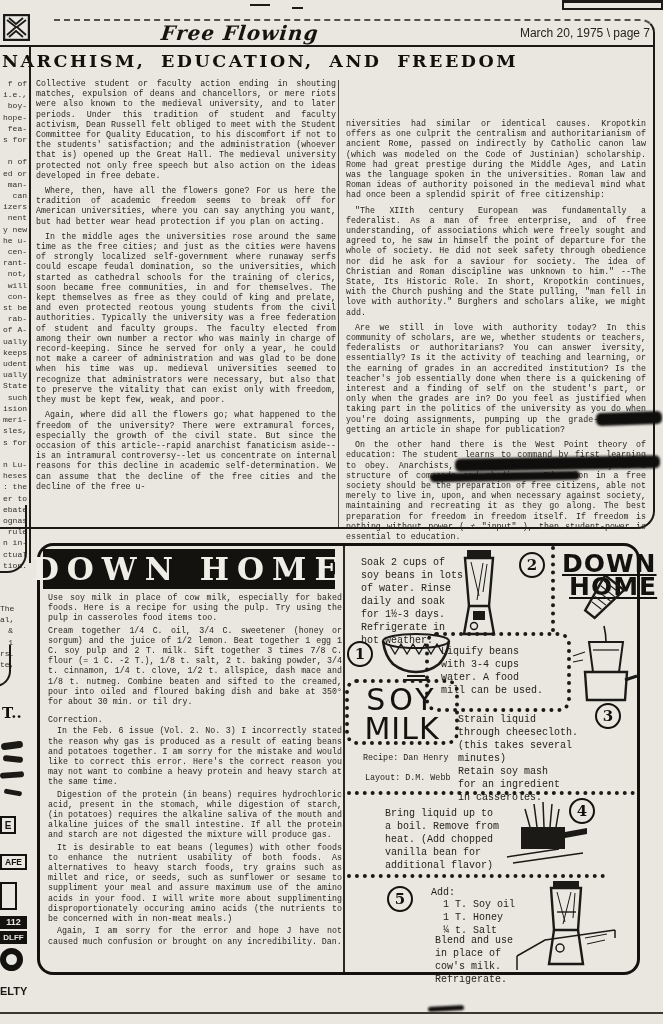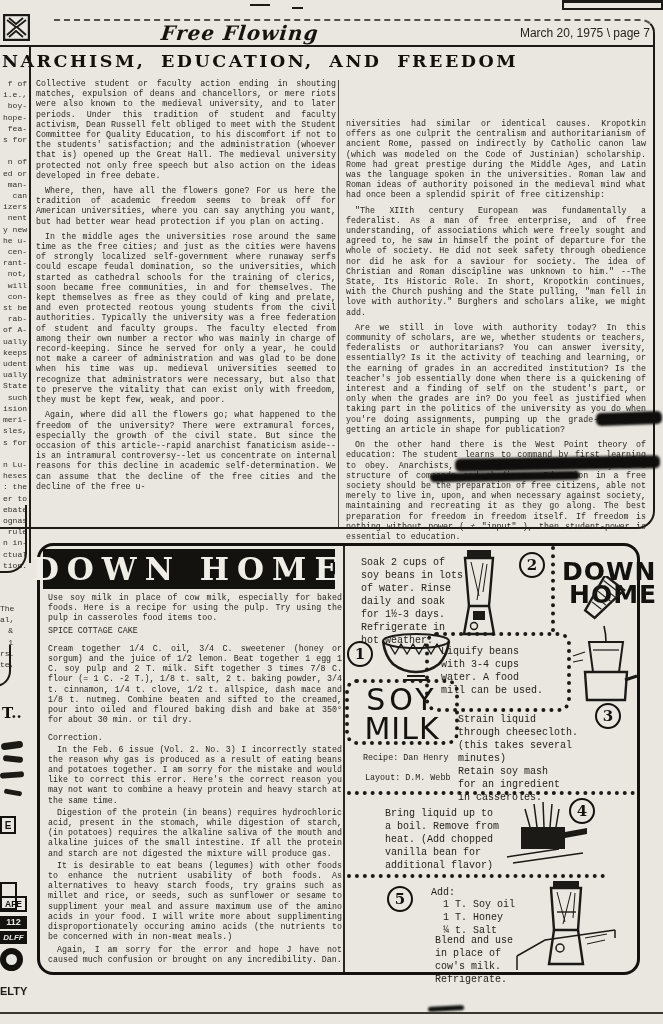--- a/index.html
+++ b/index.html
@@ -138,24 +138,24 @@
 rs.
 te,</div>
 <div class="abs bracket" style="left:-22px; top:645px; width:33px; height:42px; border-bottom-right-radius:16px;"></div>
 
 <div class="abs" style="left:2px; top:704px; font-family:'DejaVu Serif',serif; font-weight:bold; font-size:15px; color:#14120f;">T..</div>
 <div class="abs rule" style="left:1px; top:742px; width:22px; height:7px; border-radius:4px; transform:rotate(-8deg);"></div>
 <div class="abs rule" style="left:3px; top:756px; width:20px; height:6px; border-radius:4px; transform:rotate(6deg);"></div>
 <div class="abs rule" style="left:0px; top:772px; width:24px; height:6px; border-radius:4px; transform:rotate(-4deg);"></div>
 <div class="abs rule" style="left:4px; top:790px; width:18px; height:5px; border-radius:3px; transform:rotate(10deg);"></div>
 <div class="abs stampbox" style="left:0; top:816px; width:16px; height:18px; font-size:10px; line-height:15px;">E</div>
-<div class="abs stampbox" style="left:0; top:896px; width:27px; height:16px; font-size:8.5px; line-height:13px;">AFE</div>
+<div class="abs stampbox" style="left:0; top:854px; width:27px; height:16px; font-size:8.5px; line-height:13px;">AFE</div>
 <div class="abs stampbox" style="left:0; top:882px; width:17px; height:28px;"></div>
 <div class="abs stampsolid" style="left:0; top:916px; width:27px; height:13px; font-size:9px; line-height:13px;">112</div>
-<div class="abs stampsolid" style="left:0; top:931px; width:27px; height:13px; font-size:8px; line-height:13px;font-style:italic;">DLFF</div>
+<div class="abs stampsolid" style="left:0; top:931px; width:27px; height:13px; font-size:8px; line-height:13px;">DLFF</div>
 <div class="abs" style="left:0; top:948px; width:23px; height:23px; border:6px solid #14120f; border-radius:50%;"></div>
 <div class="abs" style="left:0; top:985px; font-family:'Liberation Sans',sans-serif; font-weight:bold; font-size:11px; color:#1c1a17;">ELTY</div>
 
 <div class="abs body-text" style="left:36px; top:79px; width:300px; height:447px; overflow:hidden;">
   <p>Collective student or faculty action ending in shouting matches, expulsion of deans and chancellors, or mere riots were also known to the medieval university, and to later periods. Under this tradition of student and faculty activism, Dean Russell felt obliged to meet with the Student Committee for Quality Education, to his discomfort if not to the students' satisfaction; and the administration (whoever that is) opened up the Great Hall. The medieval university protected not only free speech but also action on the ideas developed in free debate.</p>
   <p class="ind">Where, then, have all the flowers gone? For us here the tradition of academic freedom seems to break off for American universities, where you can say anything you want, but had better wear head protection if you plan on acting.</p>
   <p class="ind">In the middle ages the universities rose around the same time as the free cities; and just as the cities were havens of strongly localized self-government where runaway serfs could escape feudal domination, so the universities, which started as cathedral schools for the training of clerics, soon became free communities, in and for themselves. The kept themselves as free as they could of king and prelate, and even protected reotous young students from the civil authorities. Typically the university was a free federation of student and faculty groups. The faculty elected from among their own number a rector who was mainly in charge of record-keeping. Since he served for only a year, he could not make a career of administration and was glad to be done when his time was up. medieval universities seemed to recognize that administrators were necessary, but also that to preserve the vitality that can exist only with freedom, they must be kept few, weak, and poor.</p>
   <p class="ind">Again, where did all the flowers go; what happened to the freedom of the university? There were extramural forces, especially the growth of the civil state. But since the occasion of this article--rapid anarchist fanaticism aside--is an intramural controversy--let us concentrate on internal reasons for this decline in academic self-determination. We can assume that the decline of the free cities and the decline of the free u-</p>
 </div>
 
@@ -173,21 +173,20 @@
 <div class="abs smudge" style="left:596px; top:412px; width:66px; height:13px; transform:rotate(-2deg);"></div>
 <div class="abs smudge" style="left:455px; top:457px; width:205px; height:13px; transform:rotate(-1deg);"></div>
 <div class="abs smudge" style="left:430px; top:472px; width:150px; height:9px; transform:rotate(-1deg);"></div>
 
 <div id="downhome-box" class="abs" style="left:37px; top:543px; width:603px; height:432px;">
 
   <div id="downhome-banner" class="abs" style="left:3px; top:3px; width:292px; height:40px;">DOWN HOME</div>
 
   <div class="abs body-text" style="left:8px; top:47px; width:294px; height:380px; overflow:hidden;">
     <p style="margin-bottom:2px;">Use soy milk in place of cow milk, especially for baked foods. Here is a recipe for using the pulp. Try using the pulp in casseroles food items too.</p>
-    <p style="margin-bottom:8px;">SPICE COTTAGE CAKE</p>
     <p style="margin-bottom:8px;">Cream together 1/4 C. oil, 3/4 C. sweetener (honey or sorgum) and the juice of 1/2 lemon. Beat together 1 egg 1 C. soy pulp and 2 T. milk. Sift together 3 times 7/8 C. flour (= 1 C. -2 T.), 1/8 t. salt, 2 t. baking powder, 3/4 t. cinnamon, 1/4 t. clove, 1/2 t. allspice, dash mace and 1/8 t. nutmeg. Combine beaten and sifted to the creamed, pour into oiled and floured baking dish and bake at 350° for about 30 min. or til dry.</p>
     <p style="margin-bottom:1px;">Correction.</p>
     <p class="ind" style="margin-bottom:2px;">In the Feb. 6 issue (Vol. 2. No. 3) I incorrectly stated the reason why gas is produced as a result of eating beans and potatoes together. I am sorry for the mistake and would like to correct this error. Here's the correct reason you may not want to combine a heavy protein and heavy starch at the same time.</p>
     <p class="ind" style="margin-bottom:2px;">Digestion of the protein (in beans) requires hydrochloric acid, present in the stomach, while digestion of starch, (in potatoes) requires the alkaline saliva of the mouth and alkaline juices of the small intestine. If all the protein and starch are not digested the mixture will produce gas.</p>
     <p class="ind" style="margin-bottom:2px;">It is desirable to eat beans (legumes) with other foods to enhance the nutrient usability of both foods. As alternatives to heavy starch foods, try grains such as millet and rice, or seeds, such as sunflower or sesame to suppliment your meal and assure maximum use of the amino acids in your food. I will write more about supplimenting disproportionately occuring amino acids (the nutrients to be concerned with in non-meat meals.)</p>
     <p class="ind">Again, I am sorry for the error and hope J have not caused much confusion or brought on any incredibility. Dan.</p>
   </div>
 
   <div class="abs" style="left:303px; top:0; width:1.5px; height:426px; background:#2a2721;"></div>
 
@@ -214,21 +213,21 @@
       <svg width="58" height="90" viewBox="0 0 58 90">
         <rect x="17" y="2" width="24" height="8" fill="#1c1a17"></rect>
         <path d="M15 10 L43 10 L39 58 L19 58 Z" fill="none" stroke="#1c1a17" stroke-width="2.4"></path>
         <path d="M21 14 L29 48 M33 15 L27 52 M37 16 L33 44" stroke="#1c1a17" stroke-width="1"></path>
         <path d="M19 58 L14 86 L44 86 L39 58" fill="none" stroke="#1c1a17" stroke-width="2.4"></path>
         <rect x="23" y="63" width="12" height="9" fill="#1c1a17"></rect>
         <circle cx="24" cy="78" r="3.5" fill="none" stroke="#1c1a17" stroke-width="1.4"></circle>
       </svg>
     </div>
     <div class="abs step-circle" style="left:176px; top:6px;">2</div>
-    <div id="mini-banner" class="abs" style="left:219px; top:14px; width:76px;">
+    <div id="mini-banner" class="abs" style="left:219px; top:6px; width:76px;text-decoration:underline;">
       <div>DOWN</div>
       <div style="margin-left:7px;">HOME</div>
     </div>
     <div class="abs chain-line-v" style="left:208px; top:0; height:86px;"></div>
     <div class="abs chain" style="left:82px; top:86px; width:146px; height:80px;">
       <div class="step-text" style="padding:9px 0 0 12px;">Liquify beans
 with 3-4 cups
 water.  A food
 mill can be used.</div>
     </div>

